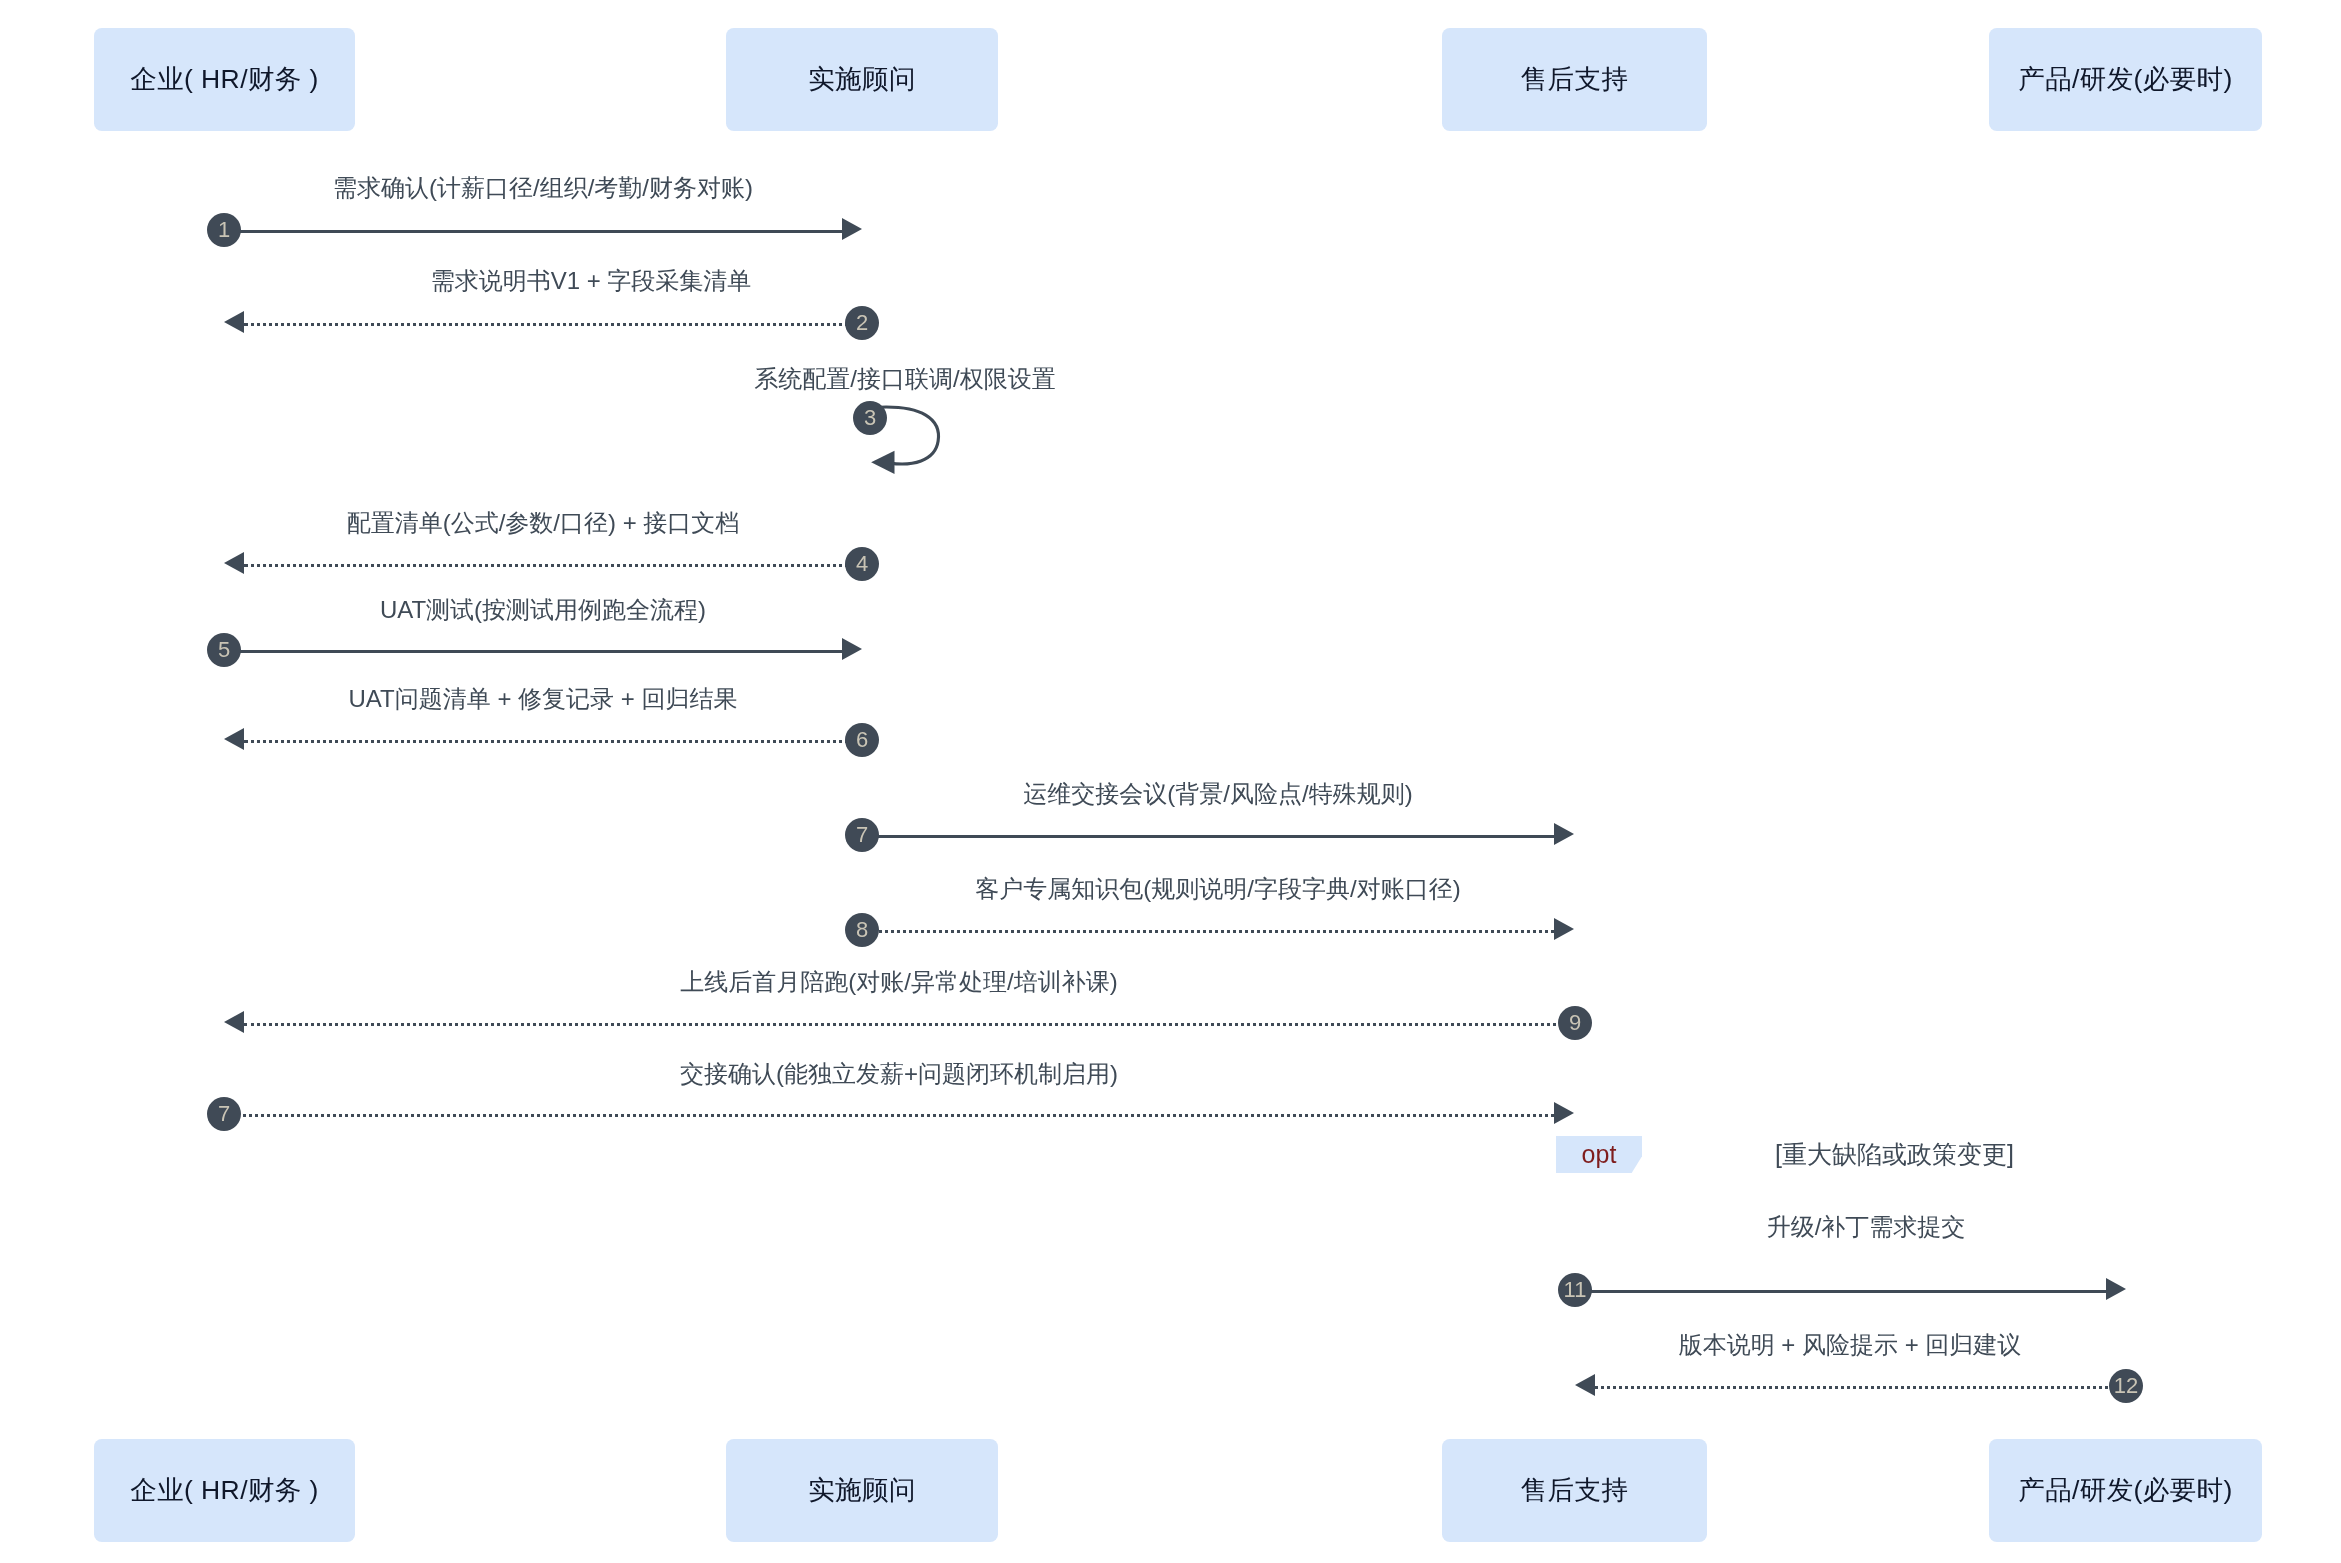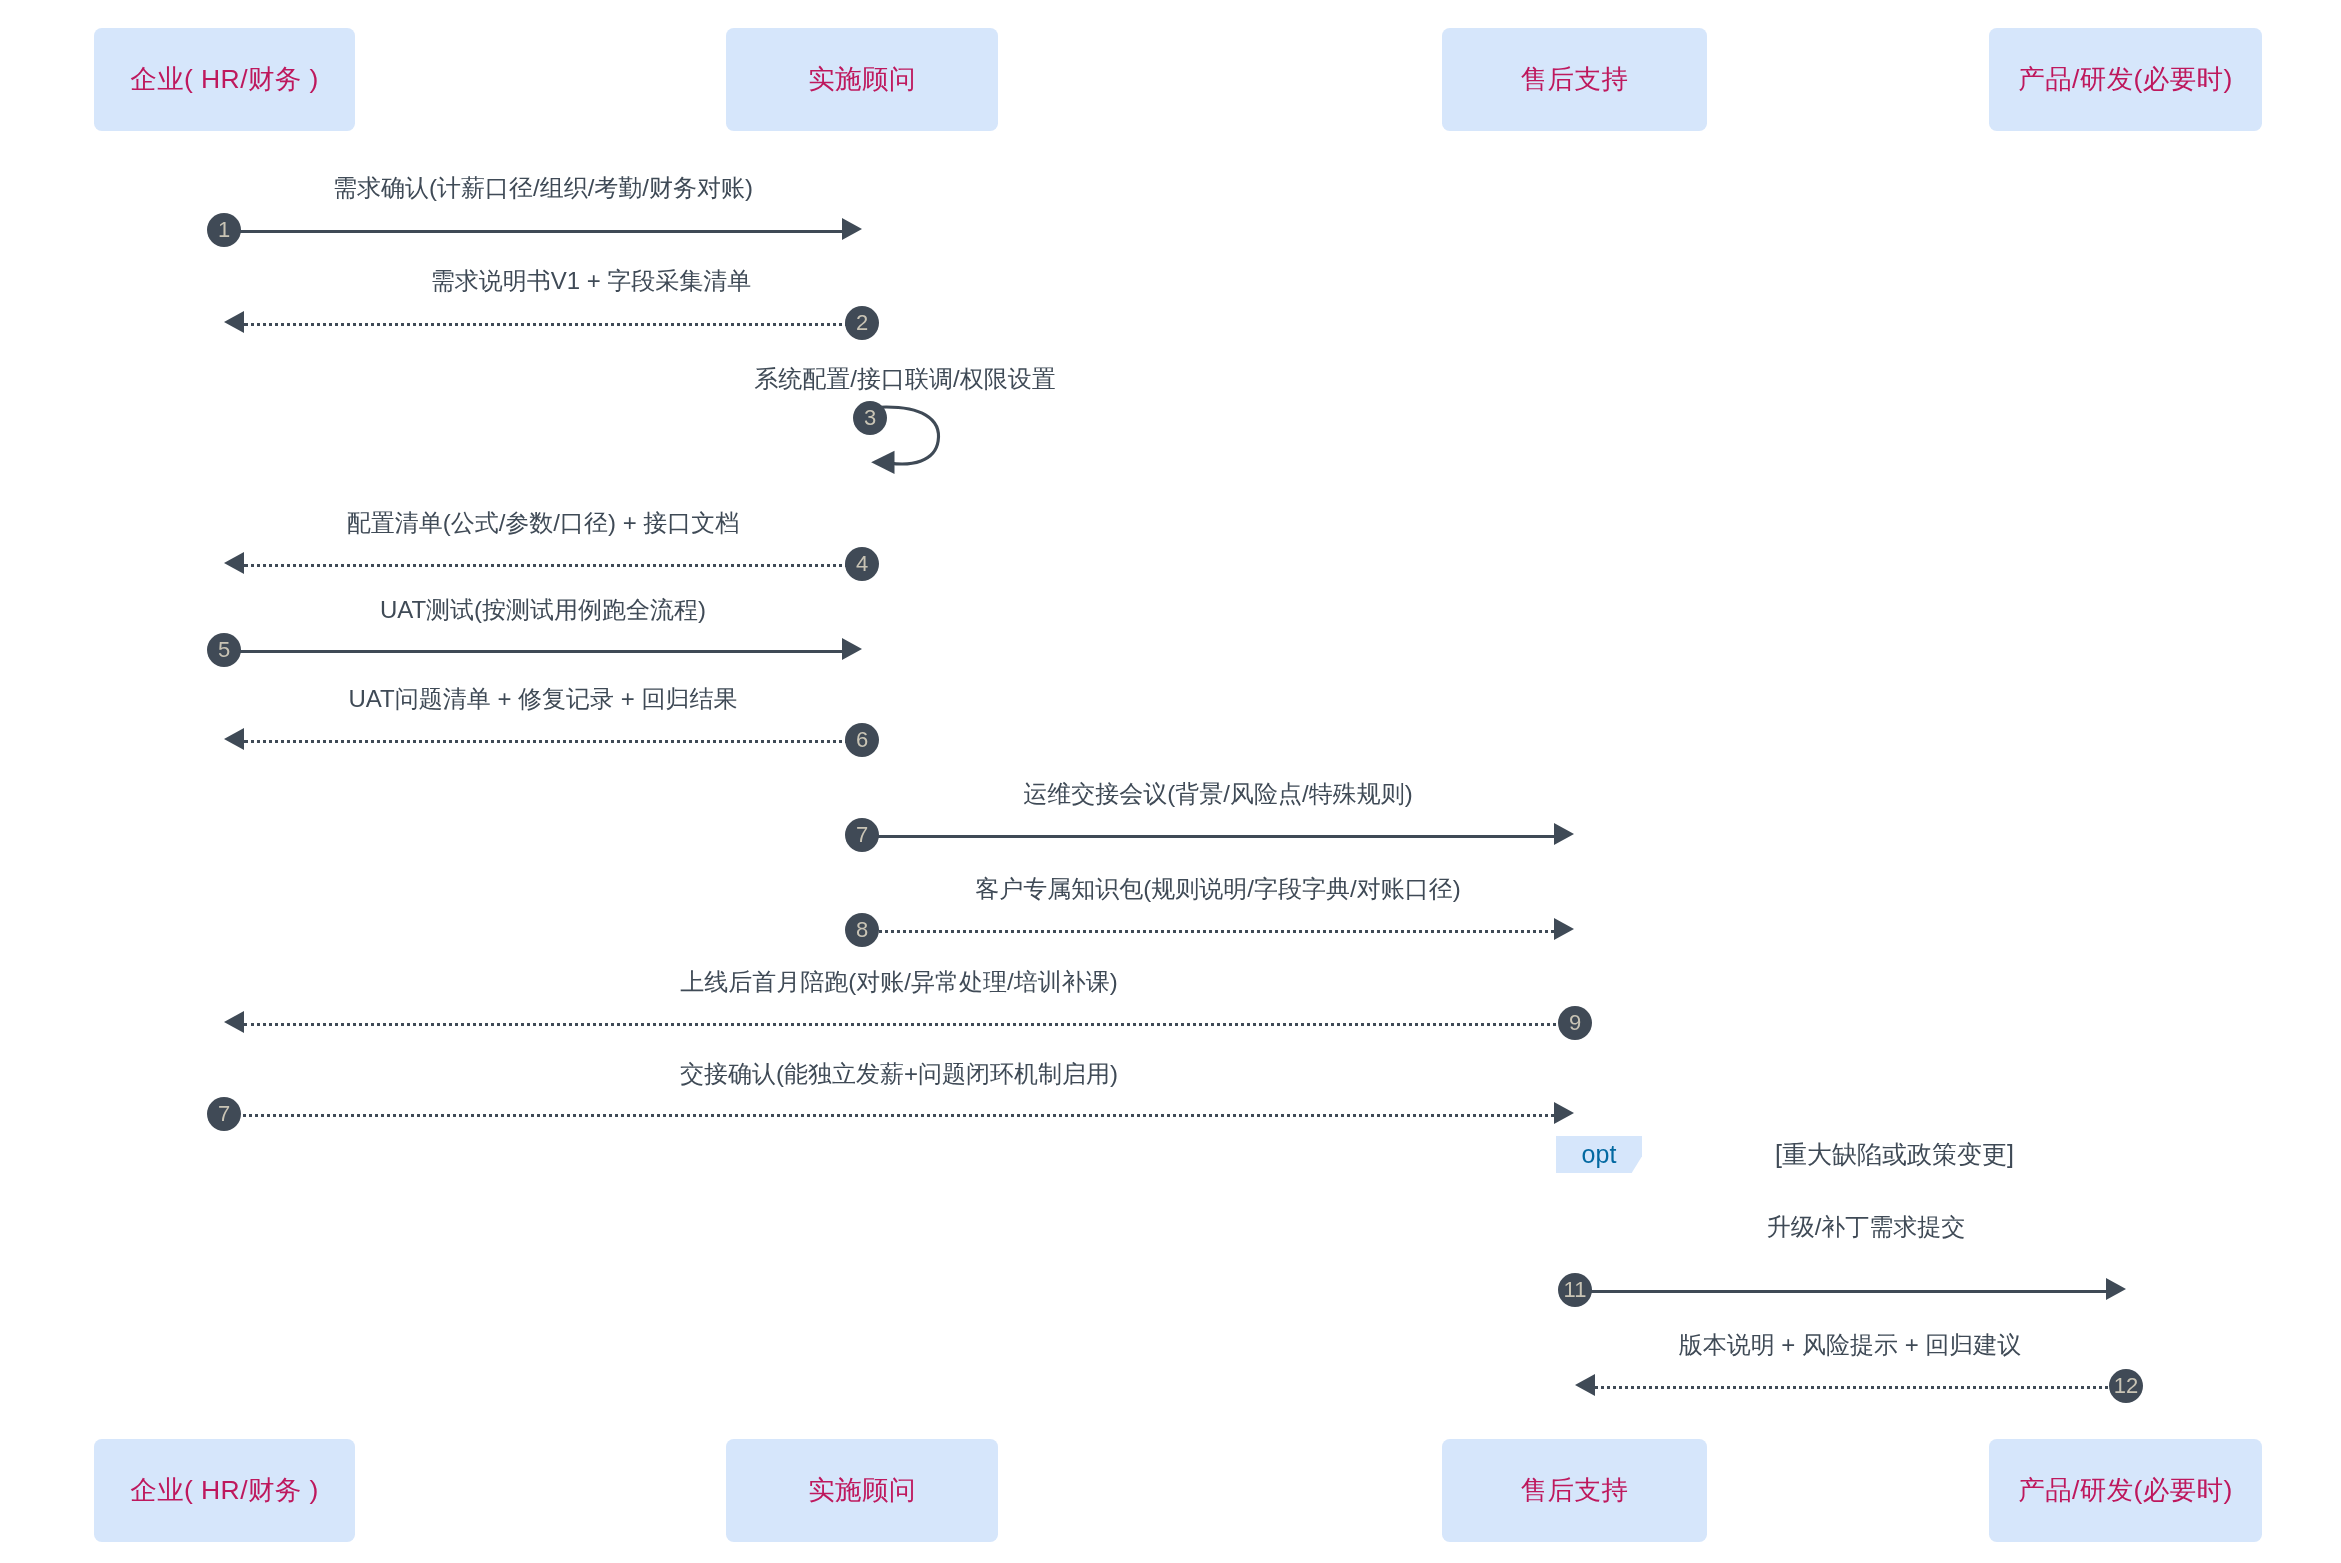--- a/index.html
+++ b/index.html
@@ -15,21 +15,21 @@
     position:absolute;
     background:#d6e6fb;
     border-radius:7.8px;
     display:flex;align-items:center;justify-content:center;
     color:#3f4a56;
     font-size:26.5px;
     letter-spacing:0.4px;
     white-space:nowrap;
     box-sizing:border-box;
   }
-  .actor-label{color:#be185d;font-size:26.5px;line-height:1;}
+  .actor-label{color:#0f172a;font-size:26.5px;line-height:1;}
 
   
   .lifeline{
     position:absolute;width:1.6px;background:#ffffff;
   }
 
   
   .msg{position:absolute;height:0;}
   .msg-line{
     position:absolute;left:0;top:0;height:0;
@@ -66,21 +66,21 @@
     line-height:1;
   }
 
   
   .self-loop{position:absolute;}
 
   
   .opt-tag{
     position:absolute;
     background:#d6e6fb;
-    color:#0369a1;
+    color:#7f1d1d;
     font-size:25px;
     display:flex;align-items:center;justify-content:center;
     padding:0 14px;
     box-sizing:border-box;
     -webkit-clip-path:polygon(0 0,100% 0,100% 55%,88% 100%,0 100%);
     clip-path:polygon(0 0,100% 0,100% 55%,88% 100%,0 100%);
     line-height:1;
   }
   .opt-cond{
     position:absolute;

